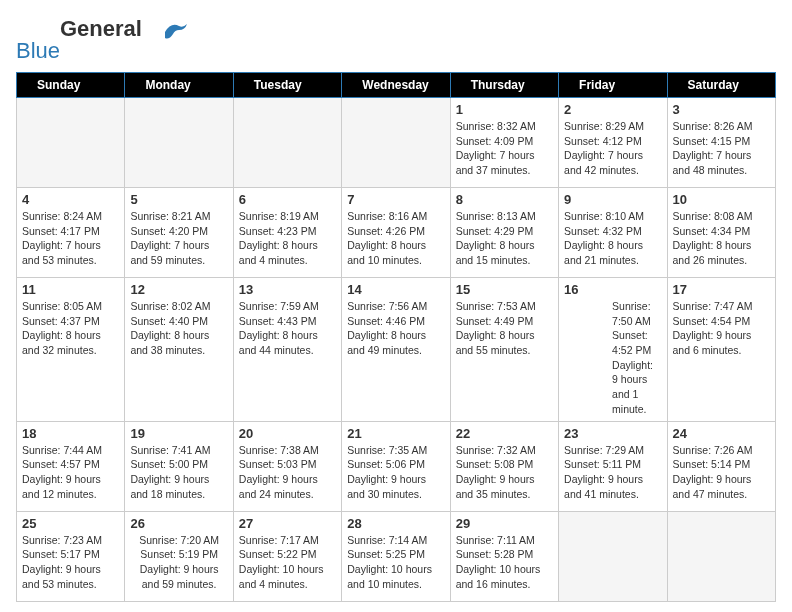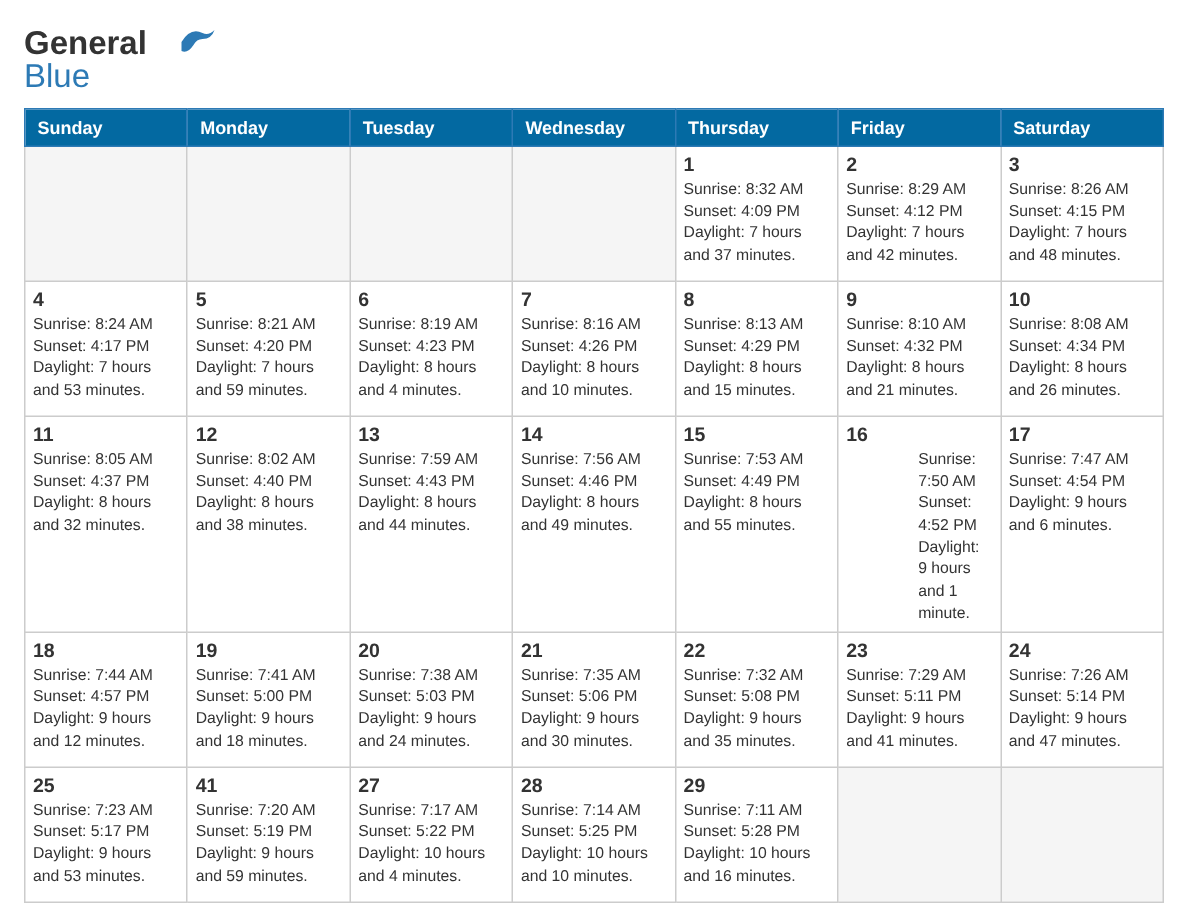--- a/index.html
+++ b/index.html
@@ -16,44 +16,45 @@
       align-items: flex-start;
       margin-bottom: 8px;
     }
     .logo {
       display: flex;
       flex-direction: column;
       align-items: flex-start;
     }
     .logo-row {
       display: flex;
-      align-items: flex-start;
+      align-items: flex-end;
       gap: 19px;
+      margin-left: 44px;
     }
     .title-area {
       text-align: right;
     }
     .main-title {
       font-size: 36px;
       font-weight: bold;
       color: #333;
     }
     .subtitle {
       font-size: 16px;
       color: #555;
     }
     .calendar {
       width: 100%;
       border-collapse: collapse;
       font-size: 11px;
     }
     .calendar th {
-      background: #0369a1;
+      background: #000000;
       color: #fff;
-      padding: 5px 8px;
+      padding: 5px 20px;
       text-align: left;
       font-size: 12px;
       font-weight: bold;
       border: 1px solid #2d7ab5;
     }
     .calendar td {
       border: 1px solid #ccc;
       padding: 4px 5px;
       vertical-align: top;
       width: 108px;
@@ -288,22 +289,22 @@
       </tr>
       <tr>
         <td>
           <span class="day-num">25</span>
           <div class="day-info" style="white-space: pre-line;">Sunrise: 7:23 AM
 Sunset: 5:17 PM
 Daylight: 9 hours
 and 53 minutes.</div>
         </td>
         <td>
-          <span class="day-num">41</span>
-          <div class="day-info" style="white-space: pre-line;">Sunrise: 7:20 AM
+          <span class="day-num">26</span>
+          <div class="day-info" style="white-space: pre-line; text-align: center;">Sunrise: 7:20 AM
 Sunset: 5:19 PM
 Daylight: 9 hours
 and 59 minutes.</div>
         </td>
         <td>
           <span class="day-num">27</span>
           <div class="day-info" style="white-space: pre-line;">Sunrise: 7:17 AM
 Sunset: 5:22 PM
 Daylight: 10 hours
 and 4 minutes.</div>

